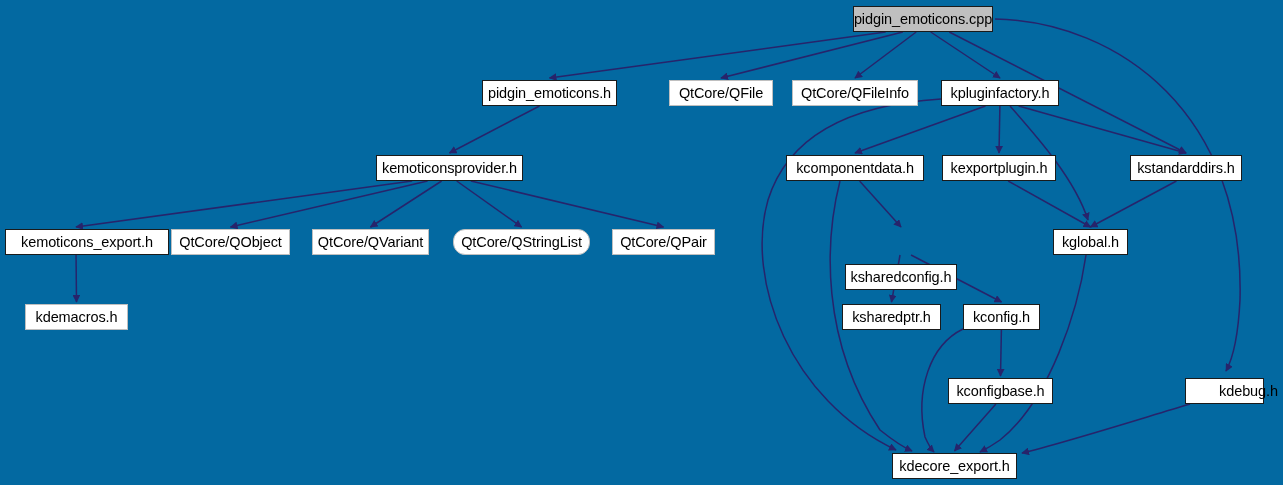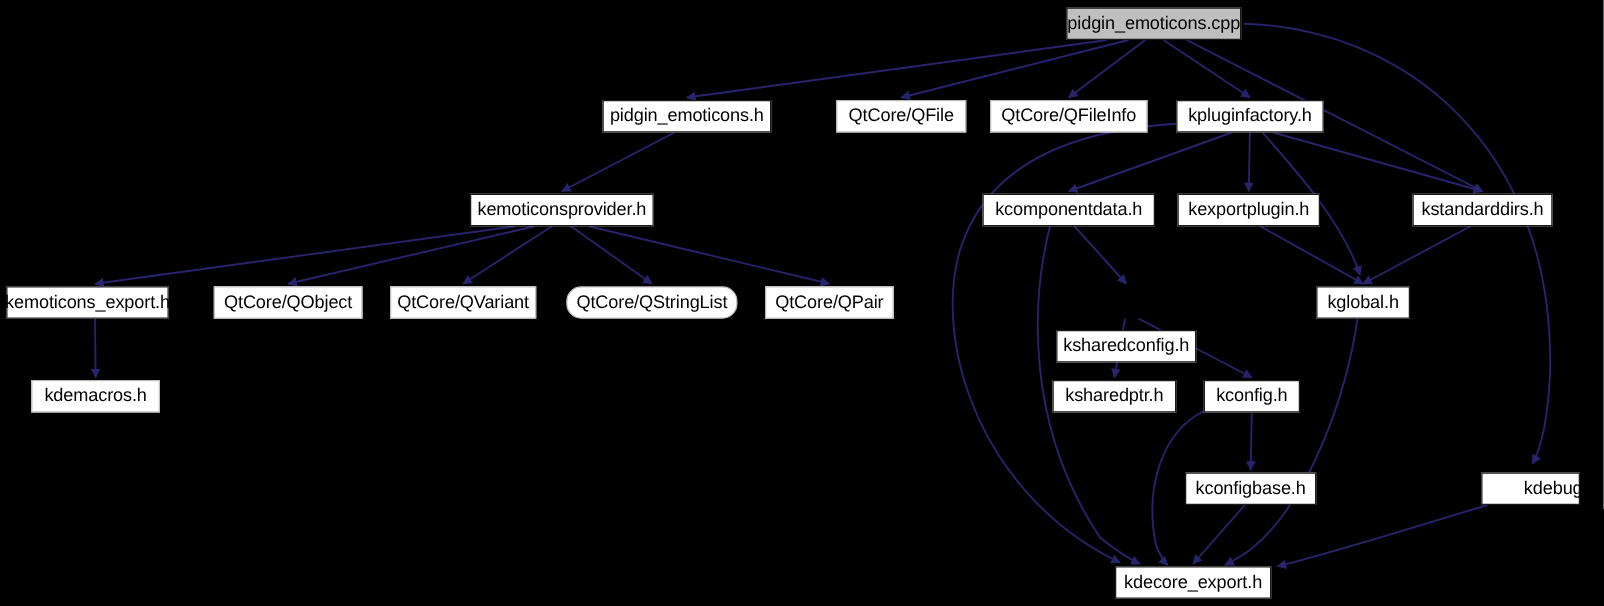--- a/index.html
+++ b/index.html
@@ -4,21 +4,21 @@
 <style>
   html, body {
     margin: 0;
     padding: 0;
     background: #ffffff;
   }
   #graph-root {
     position: relative;
     width: 1283px;
     height: 485px;
-    background: #000000;
+    background: #0369a1;
     font-family: "Liberation Sans", "DejaVu Sans", sans-serif;
     overflow: hidden;
   }
   #edge-layer {
     position: absolute;
     left: 0;
     top: 0;
     width: 1283px;
     height: 485px;
     pointer-events: none;
@@ -91,21 +91,21 @@
   <div id="nodes-layer">
       <div class="node root" style="left: 853px; top: 6px; width: 140px;">pidgin_emoticons.cpp</div>
       <div class="node solid" style="left: 482px; top: 80px; width: 135px;">pidgin_emoticons.h</div>
       <div class="node leaf" style="left: 669px; top: 80px; width: 104px;">QtCore/QFile</div>
       <div class="node leaf" style="left: 792px; top: 80px; width: 126px;">QtCore/QFileInfo</div>
       <div class="node solid" style="left: 941px; top: 80px; width: 118px;">kpluginfactory.h</div>
       <div class="node solid" style="left: 376px; top: 155px; width: 147px;">kemoticonsprovider.h</div>
       <div class="node solid" style="left: 786px; top: 155px; width: 138px;">kcomponentdata.h</div>
       <div class="node solid" style="left: 942px; top: 155px; width: 114px;">kexportplugin.h</div>
       <div class="node solid" style="left: 1130px; top: 155px; width: 112px;">kstandarddirs.h</div>
-      <div class="node solid" style="left: 5px; top: 229px; width: 130px;">kemoticons_export.h</div>
+      <div class="node solid" style="left: 5px; top: 229px; width: 164px;">kemoticons_export.h</div>
       <div class="node leaf" style="left: 171px; top: 229px; width: 119px;">QtCore/QObject</div>
       <div class="node leaf" style="left: 312px; top: 229px; width: 117px;">QtCore/QVariant</div>
       <div class="node leaf" style="left: 453px; top: 229px; width: 137px; border-radius: 12px;">QtCore/QStringList</div>
       <div class="node leaf" style="left: 612px; top: 229px; width: 103px;">QtCore/QPair</div>
       <div class="node solid" style="left: 845px; top: 229px; width: 112px; margin-top: 35px;">ksharedconfig.h</div>
       <div class="node solid" style="left: 1053px; top: 229px; width: 75px;">kglobal.h</div>
       <div class="node leaf" style="left: 25px; top: 304px; width: 103px;">kdemacros.h</div>
       <div class="node solid" style="left: 842px; top: 304px; width: 99px;">ksharedptr.h</div>
       <div class="node solid" style="left: 963px; top: 304px; width: 77px;">kconfig.h</div>
       <div class="node solid" style="left: 948px; top: 378px; width: 105px; text-align: center;">kconfigbase.h</div>

